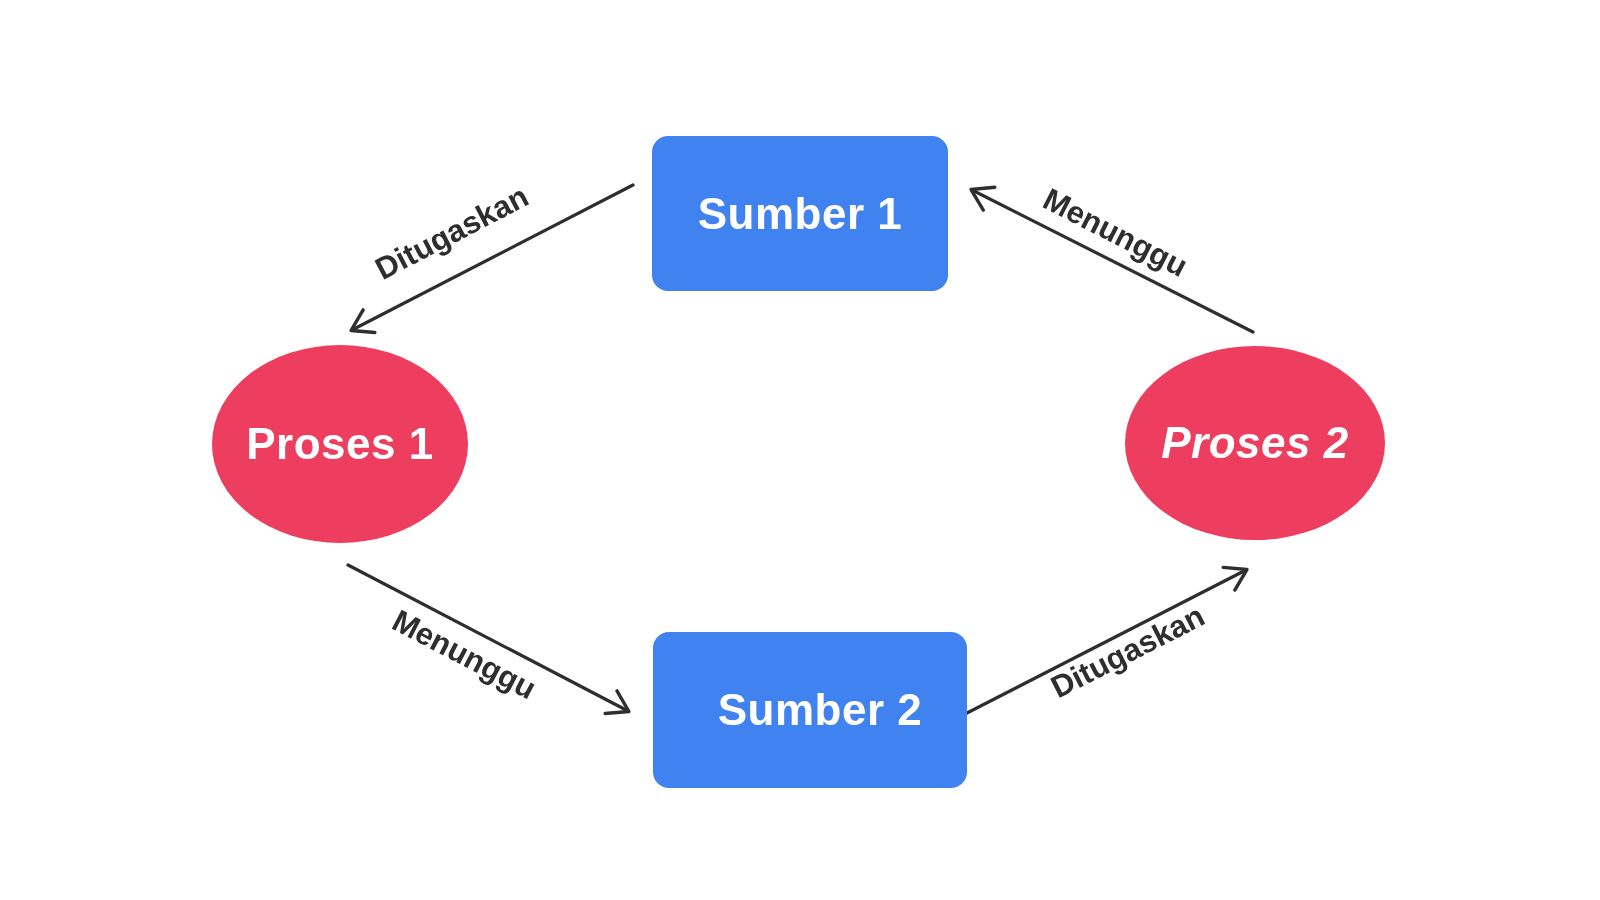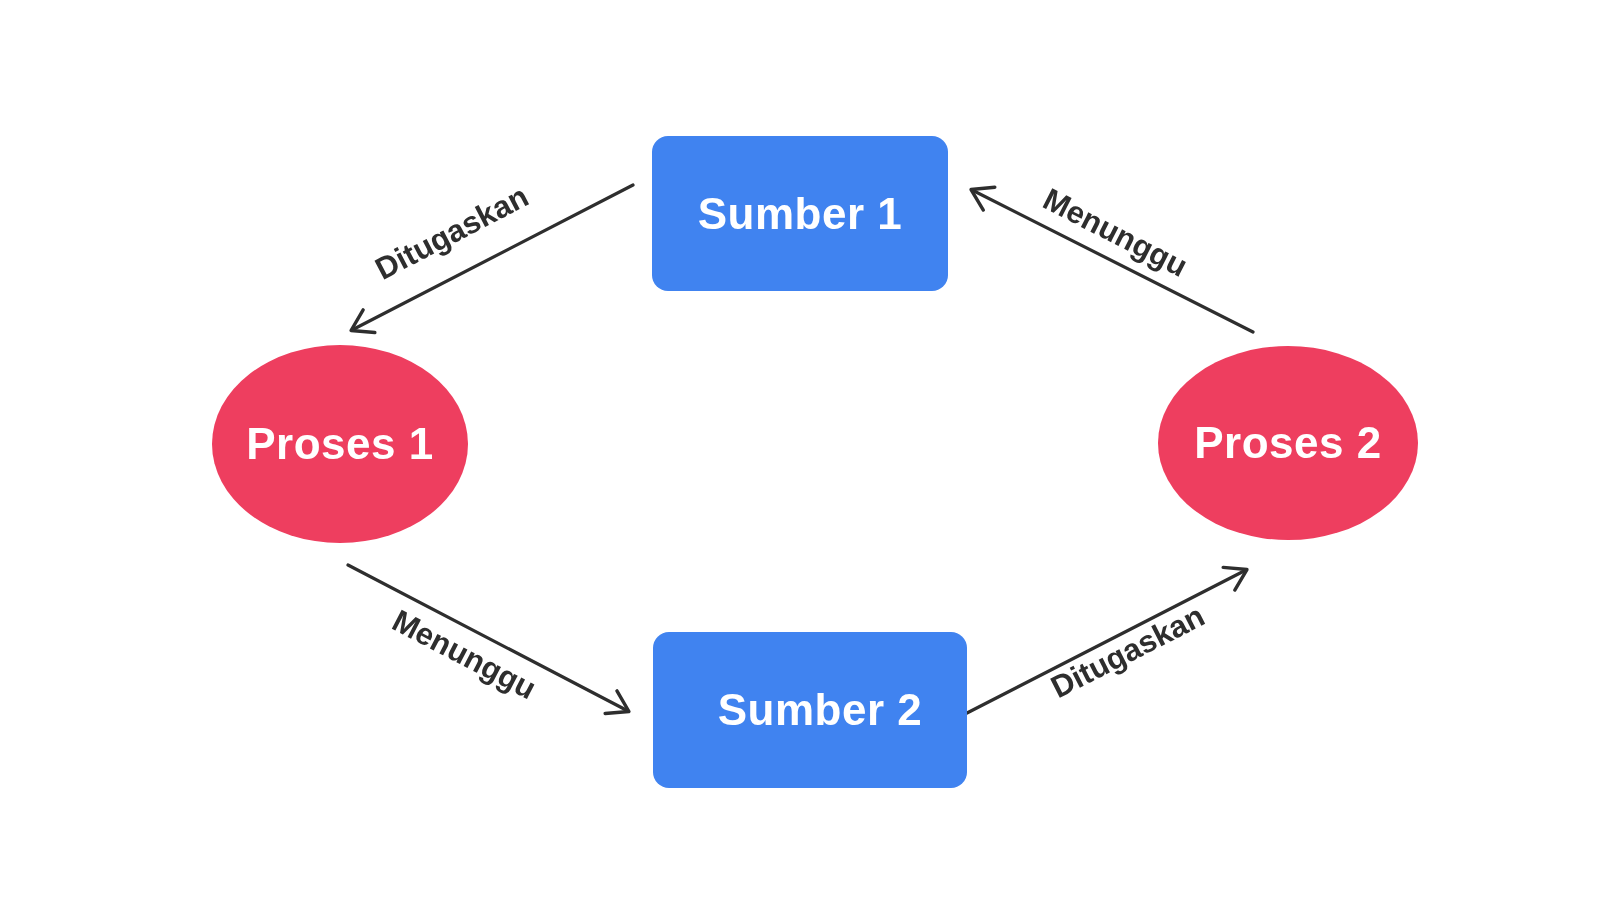--- a/index.html
+++ b/index.html
@@ -36,21 +36,21 @@
     background: #4083f0;
     border-radius: 16px;
   }
   .node-ellipse {
     background: #ee3e5f;
     border-radius: 50%;
   }
   #node-sumber1 { left: 652px; top: 108px; width: 296px; height: 155px; margin-top: 28px; }
   #node-sumber2 { left: 653px; top: 632px; width: 294px; height: 156px; padding-left: 20px; }
   #node-proses1 { left: 212px; top: 345px; width: 256px; height: 198px; text-align: center; }
-  #node-proses2 { left: 1158px; top: 346px; width: 260px; height: 194px; }
+  #node-proses2 { left: 1125px; top: 346px; width: 260px; height: 194px; font-style: italic; }
   .edge-label {
     position: absolute;
     color: #2e2e2e;
     font-weight: bold;
     font-size: 31px;
     white-space: nowrap;
   }
   #edge-label-0 { left: 452px;  top: 233px; transform: translate(-50%,-50%) rotate(-27.5deg); }
   #edge-label-1 { left: 1115px; top: 233px; transform: translate(-50%,-50%) rotate(27deg); }
   #edge-label-2 { left: 464px;  top: 655px; transform: translate(-50%,-50%) rotate(27.5deg); }

